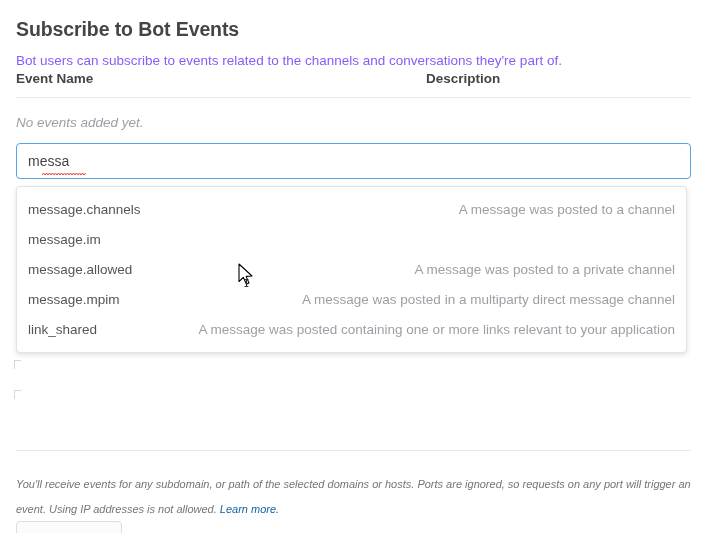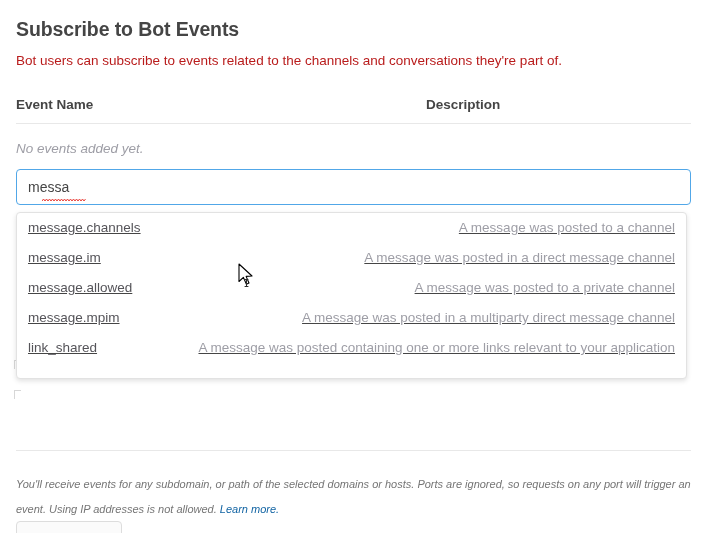--- a/index.html
+++ b/index.html
@@ -30,29 +30,28 @@
     font-size: 19.5px;
     font-weight: bold;
     color: #454545;
     letter-spacing: -0.1px;
     margin: 0;
     padding-top: 16px;
     line-height: 26px;
   }
   .page-subtitle {
     font-size: 13.5px;
-    color: #b91c1c;
+    color: #8b5cf6;
     line-height: 20px;
     margin: 0;
     padding-top: 9px;
   }
 
   
   .events-table {
-    margin-top: 26px;
     width: 675px;
   }
   .table-head {
     display: flex;
     padding-bottom: 11px;
     border-bottom: 1px solid #e8e8e8;
   }
   .col-event-name {
     width: 410px;
     flex: 0 0 410px;
@@ -131,24 +130,24 @@
     width: 671px;
     background: #ffffff;
     border: 1px solid #e2e2e2;
     border-radius: 4px;
     box-shadow: 0 2px 5px rgba(0,0,0,0.12);
     padding: 7px 0 8px 0;
     z-index: 20;
   }
   .combo-option {
     display: flex;
+    align-items: center;
     height: 30px;
     padding: 0 11px 0 11px;
     cursor: pointer;
-    text-decoration: underline;
   }
   .opt-name {
     font-size: 13.5px;
     color: #555459;
     flex: 0 0 auto;
     white-space: nowrap;
   }
   .opt-desc {
     flex: 1;
     text-align: right;
@@ -246,21 +245,20 @@
       </svg>
     </span>
 
     <div class="combo-dropdown">
       <div class="combo-option">
         <span class="opt-name">message.channels</span>
         <span class="opt-desc">A message was posted to a channel</span>
       </div>
       <div class="combo-option">
         <span class="opt-name">message.im</span>
-        <span class="opt-desc">A message was posted in a direct message channel</span>
       </div>
       <div class="combo-option">
         <span class="opt-name">message.allowed</span>
         <span class="opt-desc">A message was posted to a private channel</span>
       </div>
       <div class="combo-option">
         <span class="opt-name">message.mpim</span>
         <span class="opt-desc">A message was posted in a multiparty direct message channel</span>
       </div>
       <div class="combo-option">

